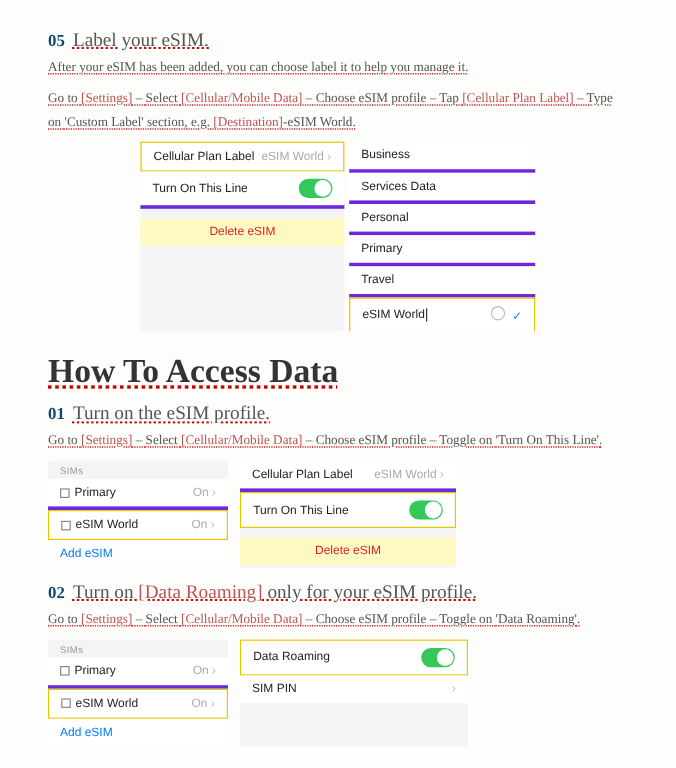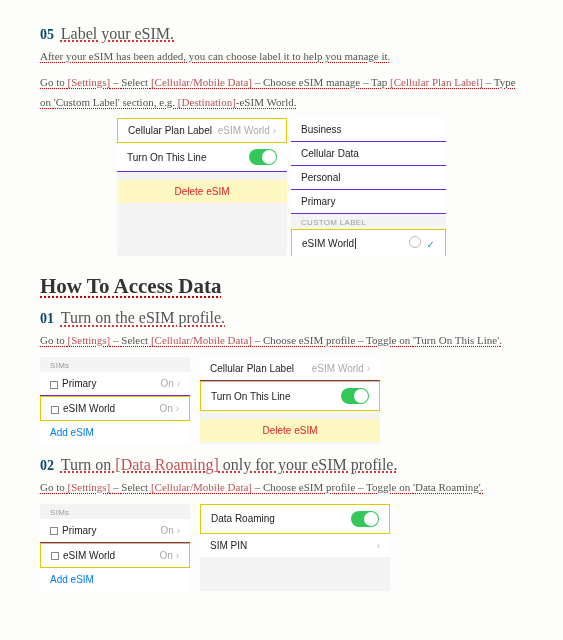--- a/index.html
+++ b/index.html
@@ -13,32 +13,32 @@
     padding: 25px 40px 20px 40px;
     overflow: hidden;
   }
   .step-num { color: #0c4a6e; font-size: 14px; font-weight: bold; margin-right: 4px; }
   .step-title { font-size: 16px; color: #555; text-decoration: underline; text-decoration-style: dotted; text-decoration-color: #c00; text-underline-offset: 2px; }
   .bracket { color: #b55; }
   .instr { font-size: 11px; line-height: 1.8; color: #555; margin-top: 4px; margin-bottom: 6px; }
   .instr span { text-decoration: underline; text-decoration-style: dotted; text-decoration-color: #c00; text-underline-offset: 2px; }
   h2.section {
     font-family: 'Palatino Linotype', Georgia, serif;
-    font-size: 21px;
+    font-size: 28px;
     color: #333;
     text-decoration: underline;
     text-decoration-style: dotted;
     text-decoration-color: #c00;
     text-underline-offset: 3px;
     margin: 18px 0 10px 0;
   }
   
   .ios { font-family: -apple-system, 'Helvetica Neue', Arial, sans-serif; font-size: 10px; color: #222; }
   .panel { background: #f4f4f4; border-radius: 2px; }
-  .row { background: #fff; display: flex; align-items: center; justify-content: space-between; padding: 6px 10px; border-bottom: 1px solid #6d28d9; }
+  .row { background: #fff; display: flex; align-items: center; justify-content: space-between; padding: 6px 10px; border-bottom: 3px solid #6d28d9; }
   .row:last-child { border-bottom: none; }
   .grey { color: #aaa; font-size: 10px; }
   .delete { color: #d22; text-align: center; padding: 6px; background: #fef9c3; font-size: 10px; }
   .section-lbl { font-size: 8px; color: #999; padding: 4px 10px 2px; letter-spacing: 0.3px; }
   .toggle { width: 28px; height: 16px; border-radius: 8px; position: relative; }
   .toggle.on { background: #34c759; }
   .toggle .knob { position: absolute; width: 14px; height: 14px; background: #fff; border-radius: 50%; top: 1px; }
   .toggle.on .knob { right: 1px; }
   .yellowbox { border: 1.5px solid #e5c800; }
   .chev { color: #bbb; font-size: 10px; }
@@ -47,21 +47,21 @@
 </style>
 </head>
 <body>
 
 <div>
   <span class="step-num">05</span>
   <span class="step-title">Label your eSIM.</span>
 </div>
 <p class="instr"><span>After your eSIM has been added, you can choose label it to help you manage it.</span></p>
 <p class="instr">
-  <span>Go to </span><span class="bracket">[Settings]</span><span> – </span><span>Select </span><span class="bracket">[Cellular/Mobile Data]</span><span> – Choose eSIM manage – Tap </span><span class="bracket">[Cellular Plan Label]</span><span> – Type on </span><span>'Custom Label'</span><span> section, e.g. </span><span class="bracket">[Destination]</span><span>-eSIM World.</span>
+  <span>Go to </span><span class="bracket">[Settings]</span><span> – </span><span>Select </span><span class="bracket">[Cellular/Mobile Data]</span><span> – Choose eSIM profile – Tap </span><span class="bracket">[Cellular Plan Label]</span><span> – Type on </span><span>'Custom Label'</span><span> section, e.g. </span><span class="bracket">[Destination]</span><span>-eSIM World.</span>
 </p>
 
 <div class="ios" style="display:flex; gap:4px; justify-content:center; margin:6px 0 10px;">
   <div class="panel" style="width:170px;">
     <div class="row yellowbox">
       <span>Cellular Plan Label</span>
       <span class="grey"><span>eSIM World</span> <span class="chev">›</span></span>
     </div>
     <div class="row">
       <span>Turn On This Line</span>
@@ -70,29 +70,31 @@
         </span>
     </div>
     <div style="height:8px;"></div>
     <div class="delete">Delete eSIM</div>
   </div>
   <div class="panel" style="width:155px;">
     <div class="row">
         <span>Business</span>
       </div>
     <div class="row">
-        <span>Cellular Data</span>
+        <span>Services Data</span>
       </div>
     <div class="row">
         <span>Personal</span>
       </div>
     <div class="row">
         <span>Primary</span>
       </div>
-    <div class="section-lbl">CUSTOM LABEL</div>
+    <div class="row">
+        <span>Travel</span>
+      </div>
     <div class="row yellowbox">
       <span style="border-right:1px solid #333;padding-right:1px;">eSIM World</span>
       <span><span class="circlecheck"></span><span style="color:#3b82f6;">✓</span></span>
     </div>
   </div>
 </div>
 
 <h2 class="section">How To Access Data</h2>
 
 <div>

